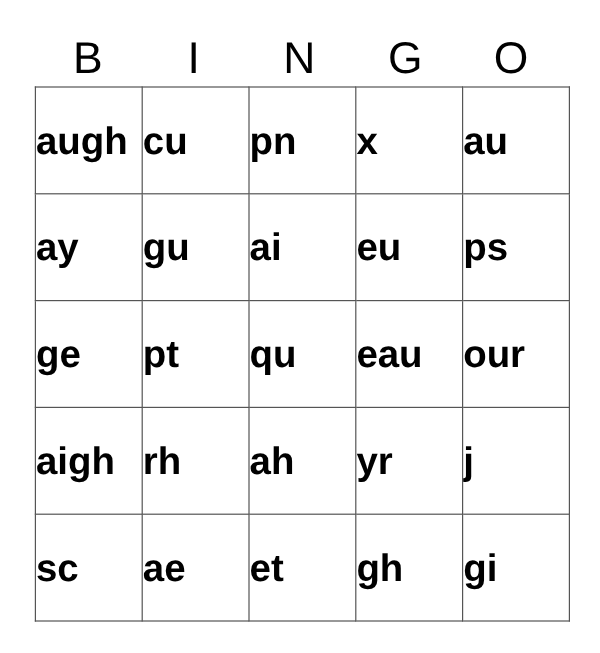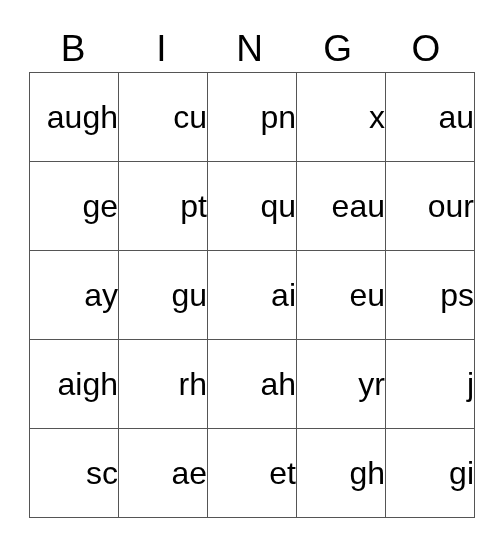--- a/index.html
+++ b/index.html
@@ -44,25 +44,25 @@
   .grid {
     width: 441px;
     border-collapse: collapse;
     table-layout: fixed;
   }
   .grid tr { height: 88px; }
   .grid td {
     width: 88px;
     height: 88px;
     border: 1px solid #555555;
-    text-align: right;
+    text-align: left;
     vertical-align: middle;
     font-size: 32px;
     line-height: 34px;
-    font-weight: 400;
+    font-weight: 700;
     color: #000000;
     background: #ffffff;
     padding: 0;
     overflow: hidden;
     white-space: nowrap;
   }
 </style>
 </head>
 <body>
 
@@ -79,32 +79,32 @@
   <table class="grid">
     <tbody>
       <tr>
         <td>augh</td>
         <td>cu</td>
         <td>pn</td>
         <td>x</td>
         <td>au</td>
       </tr>
       <tr>
+        <td>ay</td>
+        <td>gu</td>
+        <td>ai</td>
+        <td>eu</td>
+        <td>ps</td>
+      </tr>
+      <tr>
         <td>ge</td>
         <td>pt</td>
         <td>qu</td>
         <td>eau</td>
         <td>our</td>
-      </tr>
-      <tr>
-        <td>ay</td>
-        <td>gu</td>
-        <td>ai</td>
-        <td>eu</td>
-        <td>ps</td>
       </tr>
       <tr>
         <td>aigh</td>
         <td>rh</td>
         <td>ah</td>
         <td>yr</td>
         <td>j</td>
       </tr>
       <tr>
         <td>sc</td>

